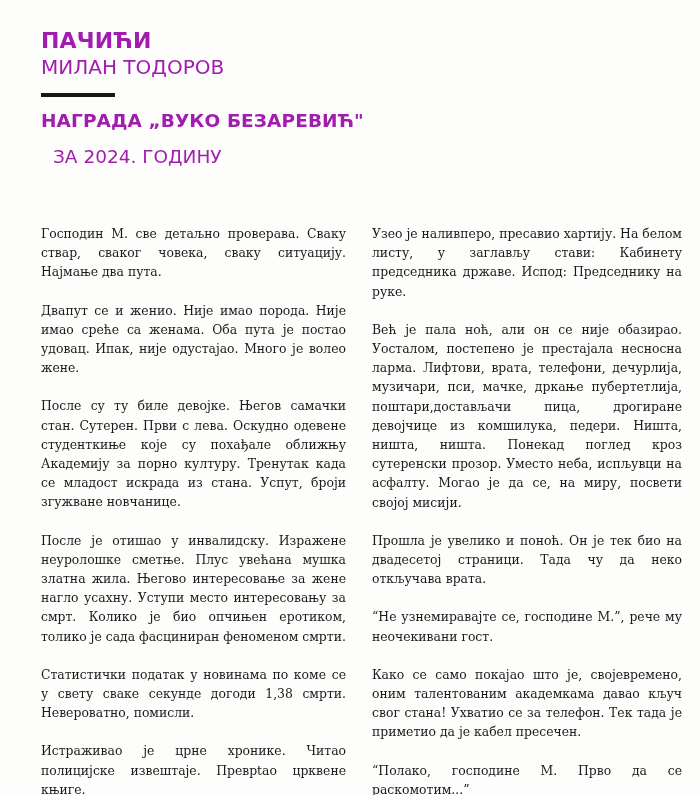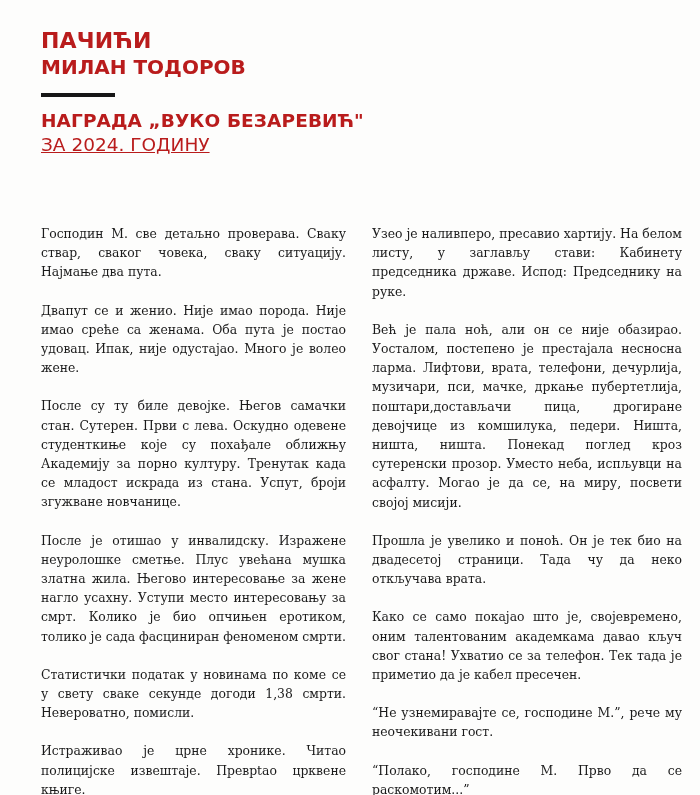--- a/index.html
+++ b/index.html
@@ -18,31 +18,31 @@
       position: absolute;
       left: 0; top: 0;
       width: 700px; height: 795px;
       background: #fdfdfc;
     }
     .head {
       position: absolute;
       left: 41px;
       top: 28px;
       font-family: "DejaVu Sans", sans-serif;
-      color: #b91c1c;
+      color: #a21caf;
     }
     .title-bold {
       font-weight: bold;
       font-size: 22px;
       letter-spacing: 0.2px;
       line-height: 26px;
       margin: 0;
     }
     .title-light {
-      font-weight: bold;
+      font-weight: normal;
       font-size: 20px;
       line-height: 26px;
       margin: 0;
     }
     .rule {
       width: 74px;
       height: 4px;
       background: #161616;
       margin-top: 13px;
       margin-bottom: 12px;
@@ -51,22 +51,21 @@
       font-weight: bold;
       font-size: 18.5px;
       line-height: 24px;
       margin: 0;
       letter-spacing: 0.1px;
     }
     .award-light {
       font-weight: normal;
       font-size: 18.5px;
       line-height: 24px;
-      margin: 0;
-      text-decoration: underline;
+      margin: 12px;
     }
     .col {
       position: absolute;
       top: 212px;
       width: 305px;
       font-family: "DejaVu Serif", serif;
       font-size: 12.4px;
       line-height: 19.2px;
       color: #1b1b1b;
       text-align: justify;
@@ -98,19 +97,19 @@
     <p>После је отишао у инвалидску. Изражене неуролошке сметње. Плус  увећана мушка златна жила. Његово интересовање за жене нагло усахну. Уступи место интересовању за смрт. Колико је био опчињен еротиком, толико је сада фасциниран феноменом смрти.</p>
     <p> Статистички податак у новинама по коме се у свету сваке секунде догоди  1,38 смрти. Невероватно, поми­сли.</p>
     <p> Истраживао је црне хронике. Читао полицијске из­вештаје. Преврtao црквене књиге.</p>
 
   </div>
 
   <div class="col right">
     <p>Узео је наливперо, пресавио хартију. На белом листу, у заглављу стави: Кабинету председника државе. Испод: Председнику на руке.</p>
     <p> Већ је пала ноћ, али он се није обазирао. Уосталом, постепено је престајала несносна ларма. Лифтови, врата, телефони, дечурлија, музичари, пси, мачке, дркање пубертетлија, поштари,достављачи пица, дрогиране девојчице из комшилука, педери. Ништа, ништа, ништа. Понекад поглед кроз сутеренски про­зор. Уместо неба, испљувци на асфалту. Могао је да се, на миру, посвети својој мисији.</p>
     <p>Прошла је увелико и поноћ. Он је тек био на двадесе­тој страници. Тада чу да неко откључава врата.</p>
+    <p> “Не узнемиравајте се, господине М.”,  рече му не­очекивани гост.</p>
     <p> Како се само  покајао што је, својевремено, оним талентованим академкама давао кључ свог стана! Ухватио се за телефон. Тек тада  је приметио да је кабел пресечен.</p>
-    <p> “Не узнемиравајте се, господине М.”,  рече му не­очекивани гост.</p>
     <p>“Полако, господине М. Прво да се раскомотим...”</p>
 
   </div>
 
 </div>
 
 </body></html>

